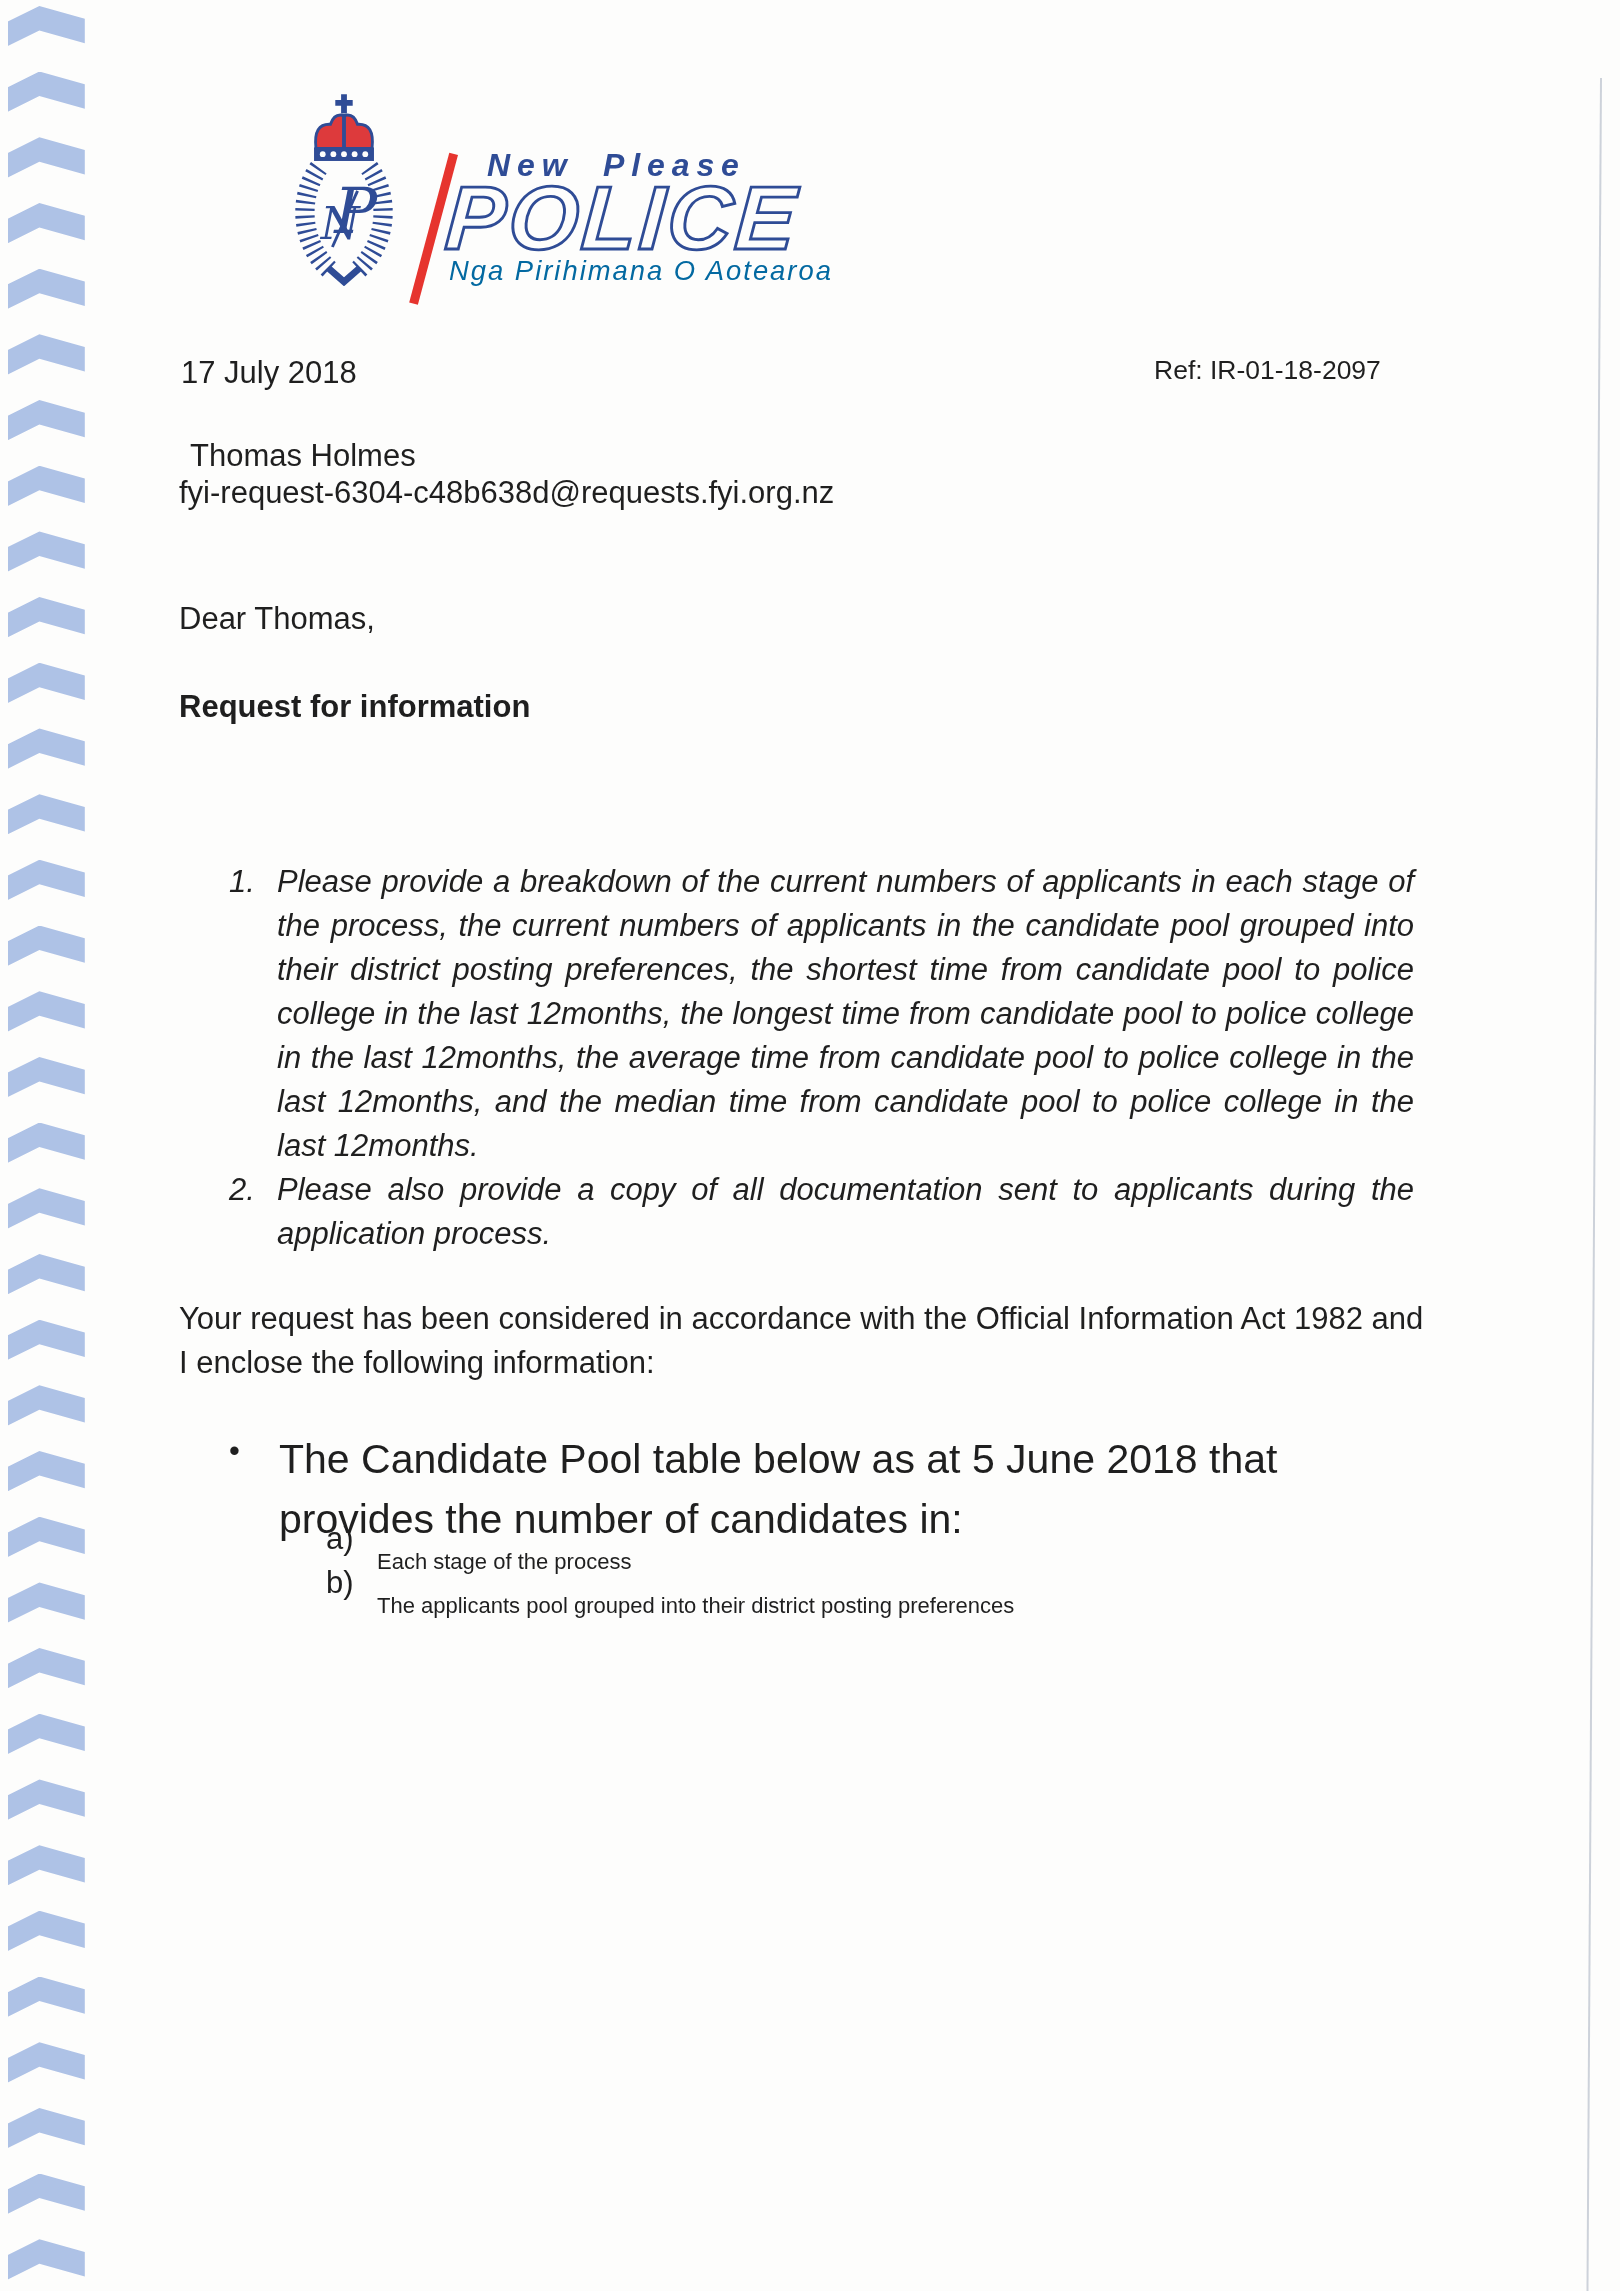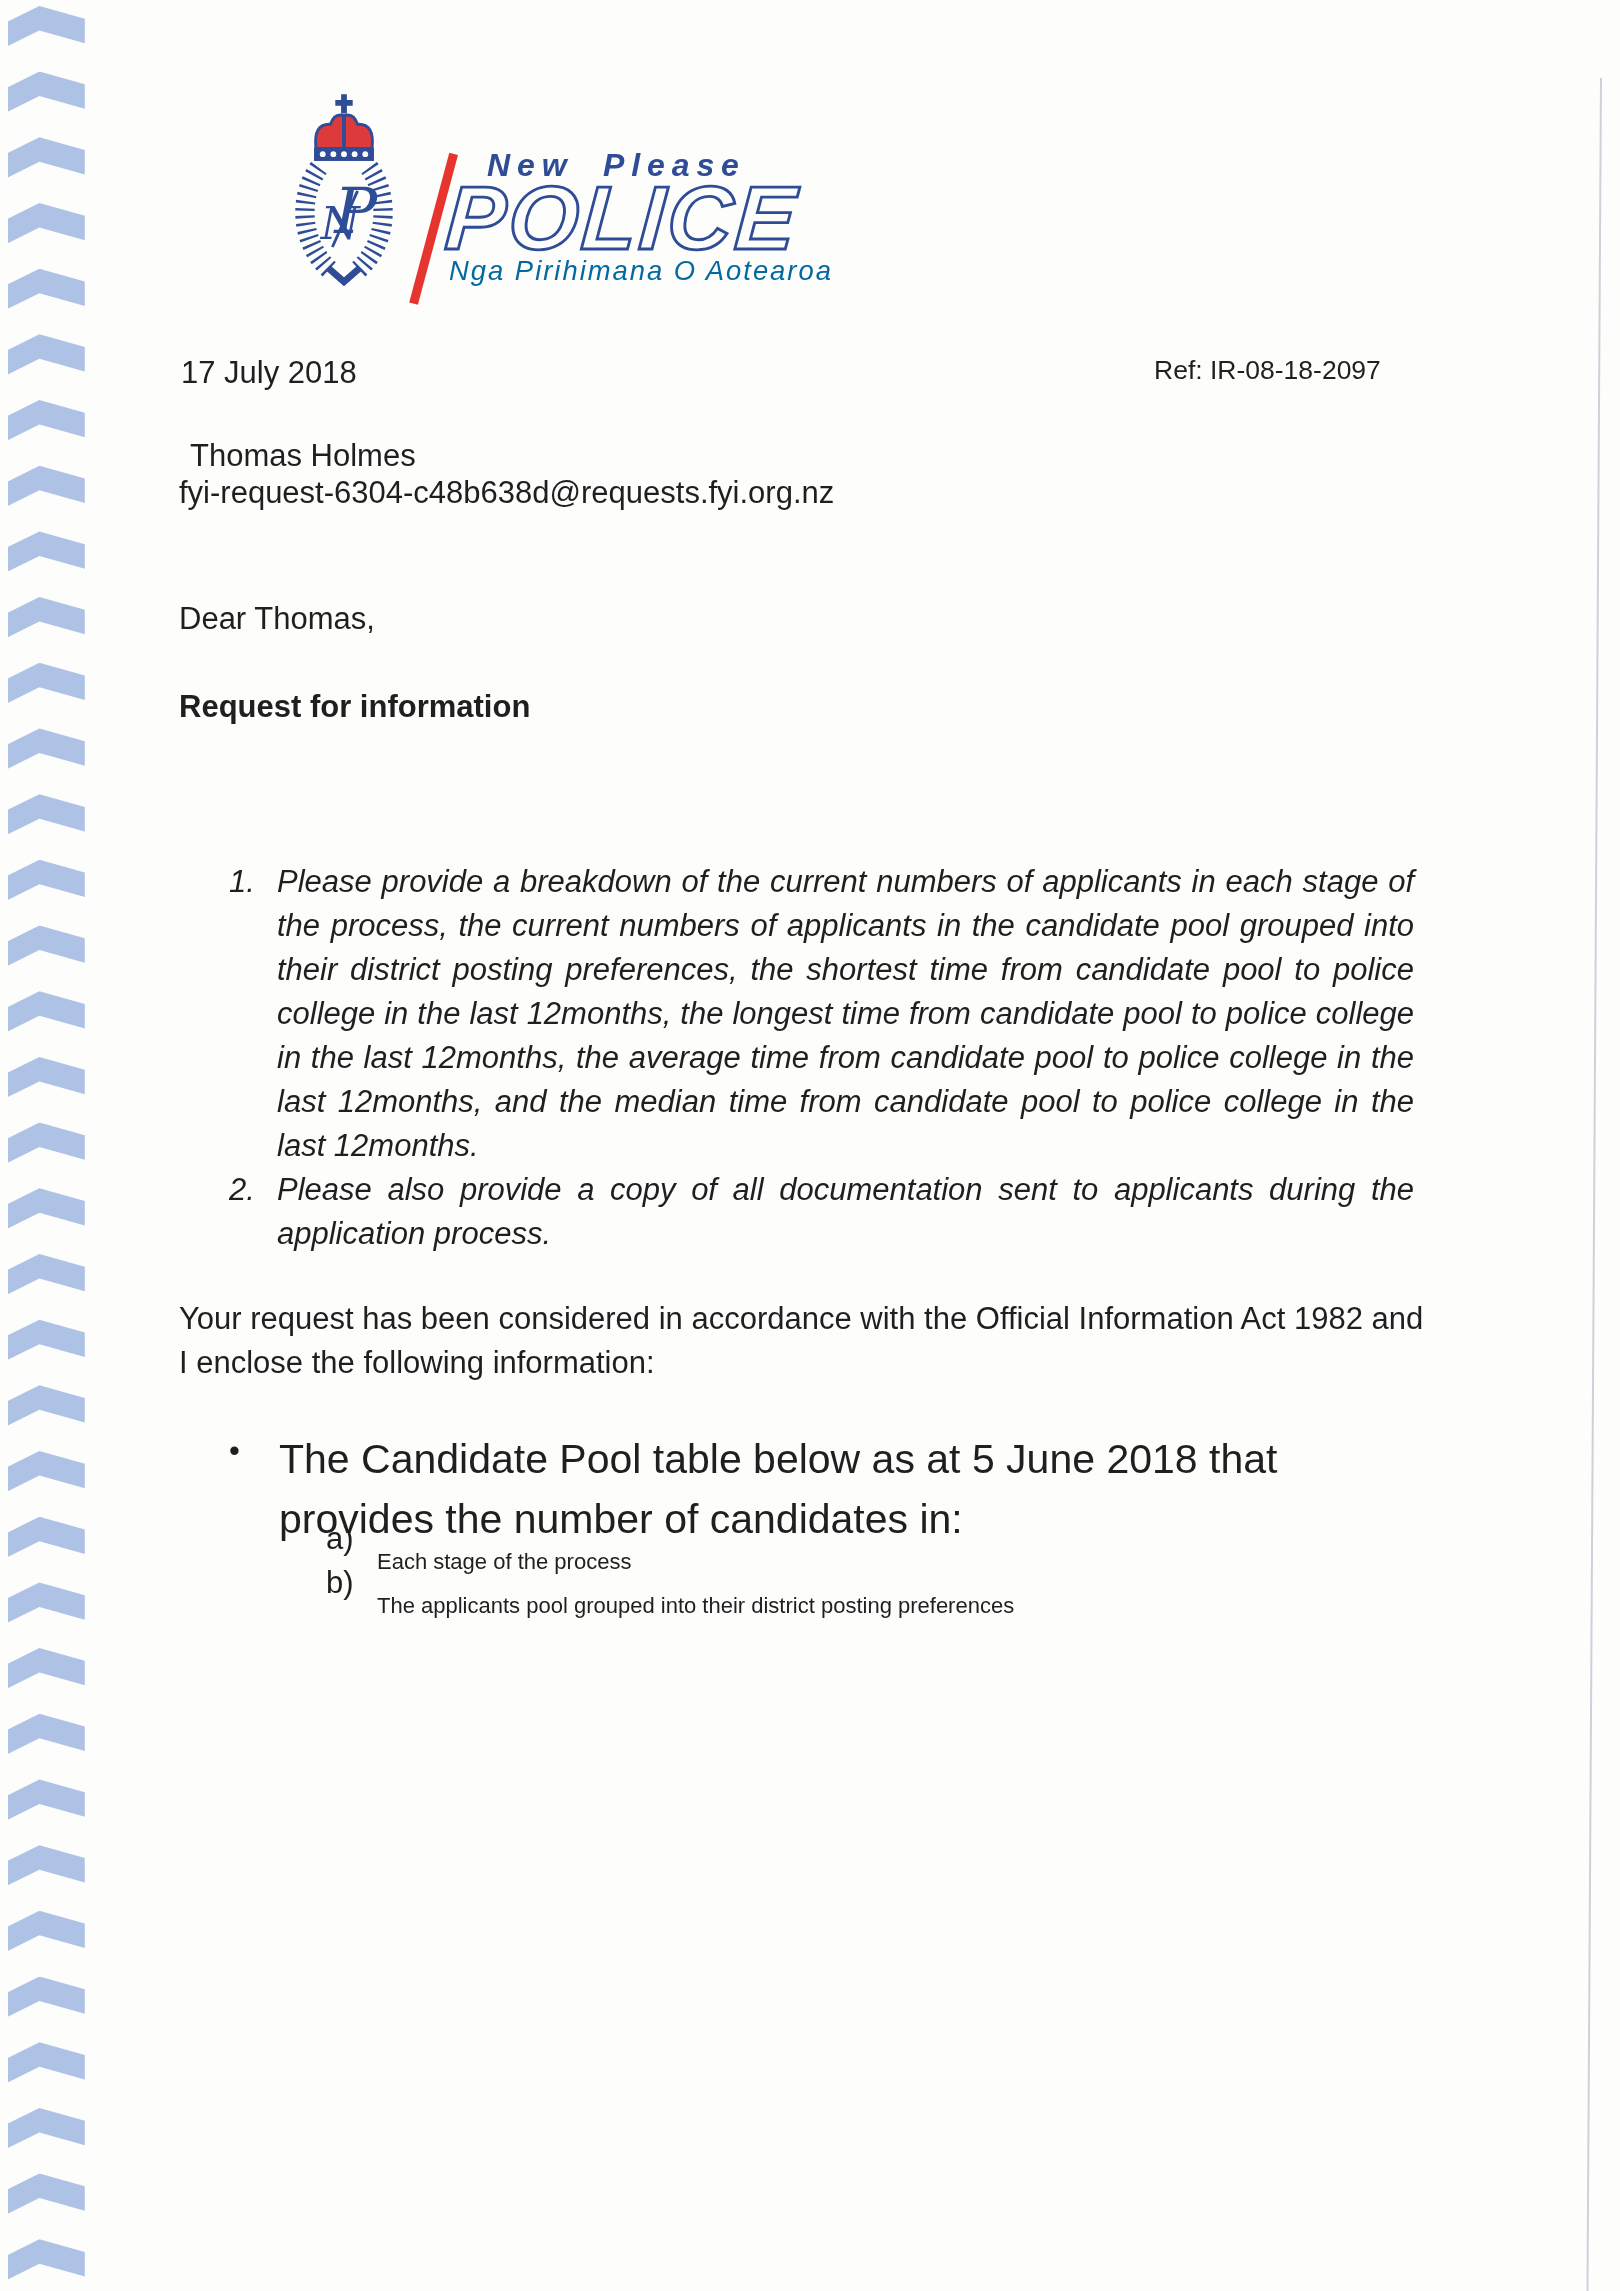--- a/index.html
+++ b/index.html
@@ -141,21 +141,21 @@
     <text x="36" y="152" font-family="'DejaVu Serif',serif" font-style="italic" font-size="46" fill="#2f4c96">N</text>
     <text x="50" y="146" font-family="'DejaVu Serif',serif" font-style="italic" font-size="66" fill="#2f4c96">P</text>
     <path d="M48,160 L74,102" stroke="#2f4c96" stroke-width="3"></path>
   </svg>
   <div class="slash"></div>
   <div class="nz-word">New Please</div>
   <div class="police-word">POLICE</div>
   <div class="maori-word">Nga Pirihimana O Aotearoa</div>
 
   <div class="abs body-text date">17 July 2018</div>
-  <div class="abs ref">Ref: IR-08-18-2097</div>
+  <div class="abs ref">Ref: IR-01-18-2097</div>
   <div class="abs body-text name">Thomas Holmes</div>
   <div class="abs body-text email">fyi-request-6304-c48b638d@requests.fyi.org.nz</div>
 
   <div class="abs body-text salutation">Dear Thomas,</div>
   <div class="abs body-text subject">Request for information</div>
 
   <div class="abs numlist">
     <div class="list-item">
       <div class="marker">1.</div>
       <div class="itext">Please provide a breakdown of the current numbers of applicants in each stage of the process, the current numbers of applicants in the candidate pool grouped into their district posting preferences, the shortest time from candidate pool to police college in the last 12months, the longest time from candidate pool to police college in the last 12months, the average time from candidate pool to police college in the last 12months, and the median time from candidate pool to police college in the last 12months.</div>

